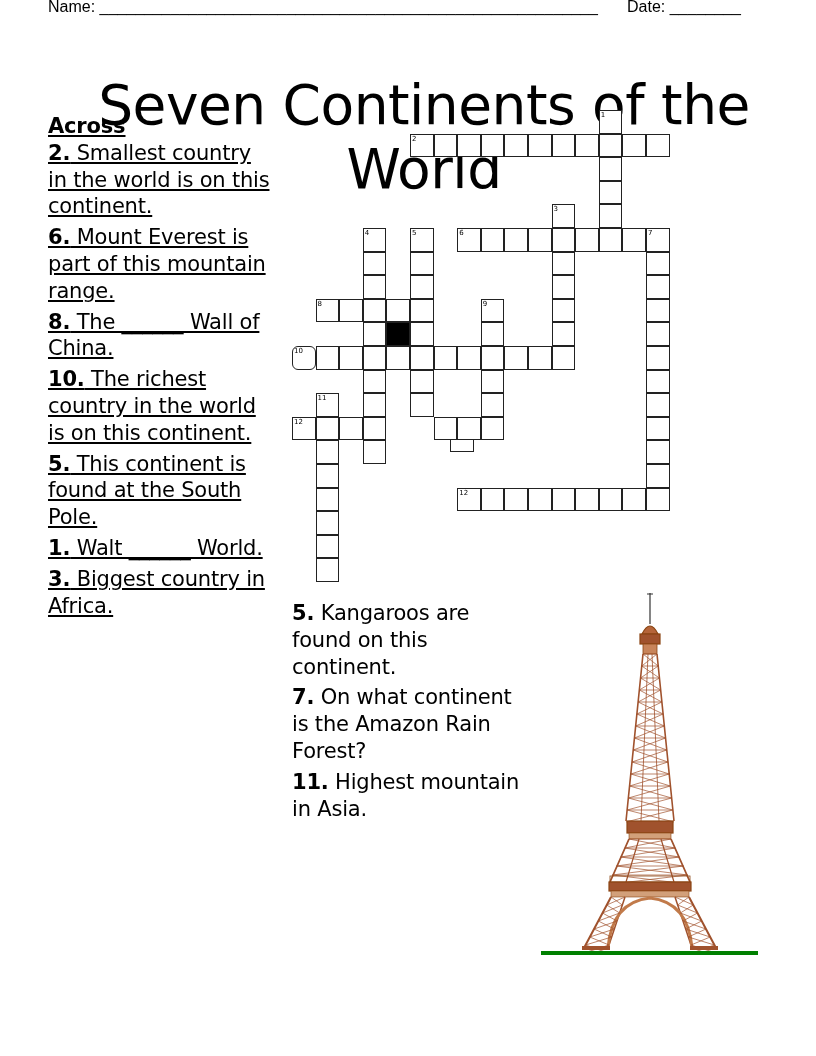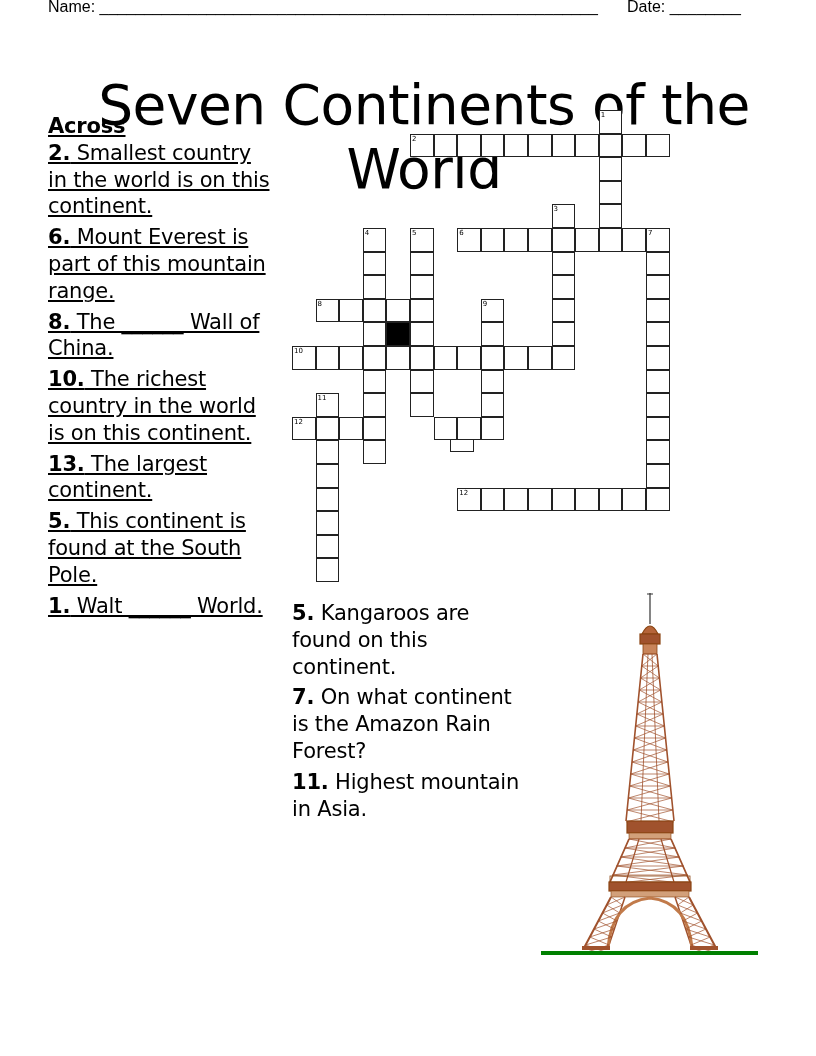--- a/index.html
+++ b/index.html
@@ -28,25 +28,25 @@
 
 <h1 class="title">Seven Continents of the World</h1>
 
 <div id="clues-left" class="clues">
   <div class="section-head">Across</div>
   <div id="across-list">
       <div class="clue"><span class="num">2.</span><span> Smallest country in the world is on this continent.</span></div>
       <div class="clue"><span class="num">6.</span><span> Mount Everest is part of this mountain range.</span></div>
       <div class="clue"><span class="num">8.</span><span> The ______ Wall of China.</span></div>
       <div class="clue"><span class="num">10.</span><span> The richest country in the world is on this continent.</span></div>
-      <div class="clue"><span class="num">13.</span><span> The largest continent.</span></div>
       <div class="clue"><span class="num">5.</span><span> This continent is found at the South Pole.</span></div>
     </div>
   <div id="down-list-left">
       <div class="clue"><span class="num">1.</span><span> Walt ______ World.</span></div>
+      <div class="clue"><span class="num">3.</span><span> Biggest country in Africa.</span></div>
     </div>
 </div>
 
 <div id="clues-right" class="clues">
   <div id="down-list-right">
       <div class="clue"><span class="num">5.</span><span> Kangaroos are found on this continent.</span></div>
       <div class="clue"><span class="num">7.</span><span> On what continent is the Amazon Rain Forest?</span></div>
       <div class="clue"><span class="num">11.</span><span> Highest mountain in Asia.</span></div>
     </div>
 </div>
@@ -134,21 +134,21 @@
     <div class="cell" style="left: 339.2px; top: 298.8px;"></div>
     <div class="cell" style="left: 386.4px; top: 298.8px;"></div>
     <div class="cell" style="left: 480.8px; top: 298.8px;">
       <span class="cnum">9</span>
     </div>
     <div class="cell" style="left: 480.8px; top: 322.4px;"></div>
     <div class="cell" style="left: 480.8px; top: 346px;"></div>
     <div class="cell" style="left: 480.8px; top: 369.6px;"></div>
     <div class="cell" style="left: 480.8px; top: 393.2px;"></div>
     <div class="cell" style="left: 480.8px; top: 416.8px;"></div>
-    <div class="cell" style="left: 292px; top: 346px;">
+    <div class="cell" style="left: 292px; top: 346px; border-radius: 6px;">
       <span class="cnum">10</span>
     </div>
     <div class="cell" style="left: 315.6px; top: 346px;"></div>
     <div class="cell" style="left: 339.2px; top: 346px;"></div>
     <div class="cell" style="left: 386.4px; top: 346px;"></div>
     <div class="cell" style="left: 433.6px; top: 346px;"></div>
     <div class="cell" style="left: 457.2px; top: 346px;"></div>
     <div class="cell" style="left: 504.4px; top: 346px;"></div>
     <div class="cell" style="left: 528px; top: 346px;"></div>
     <div class="cell" style="left: 315.6px; top: 393.2px;">

